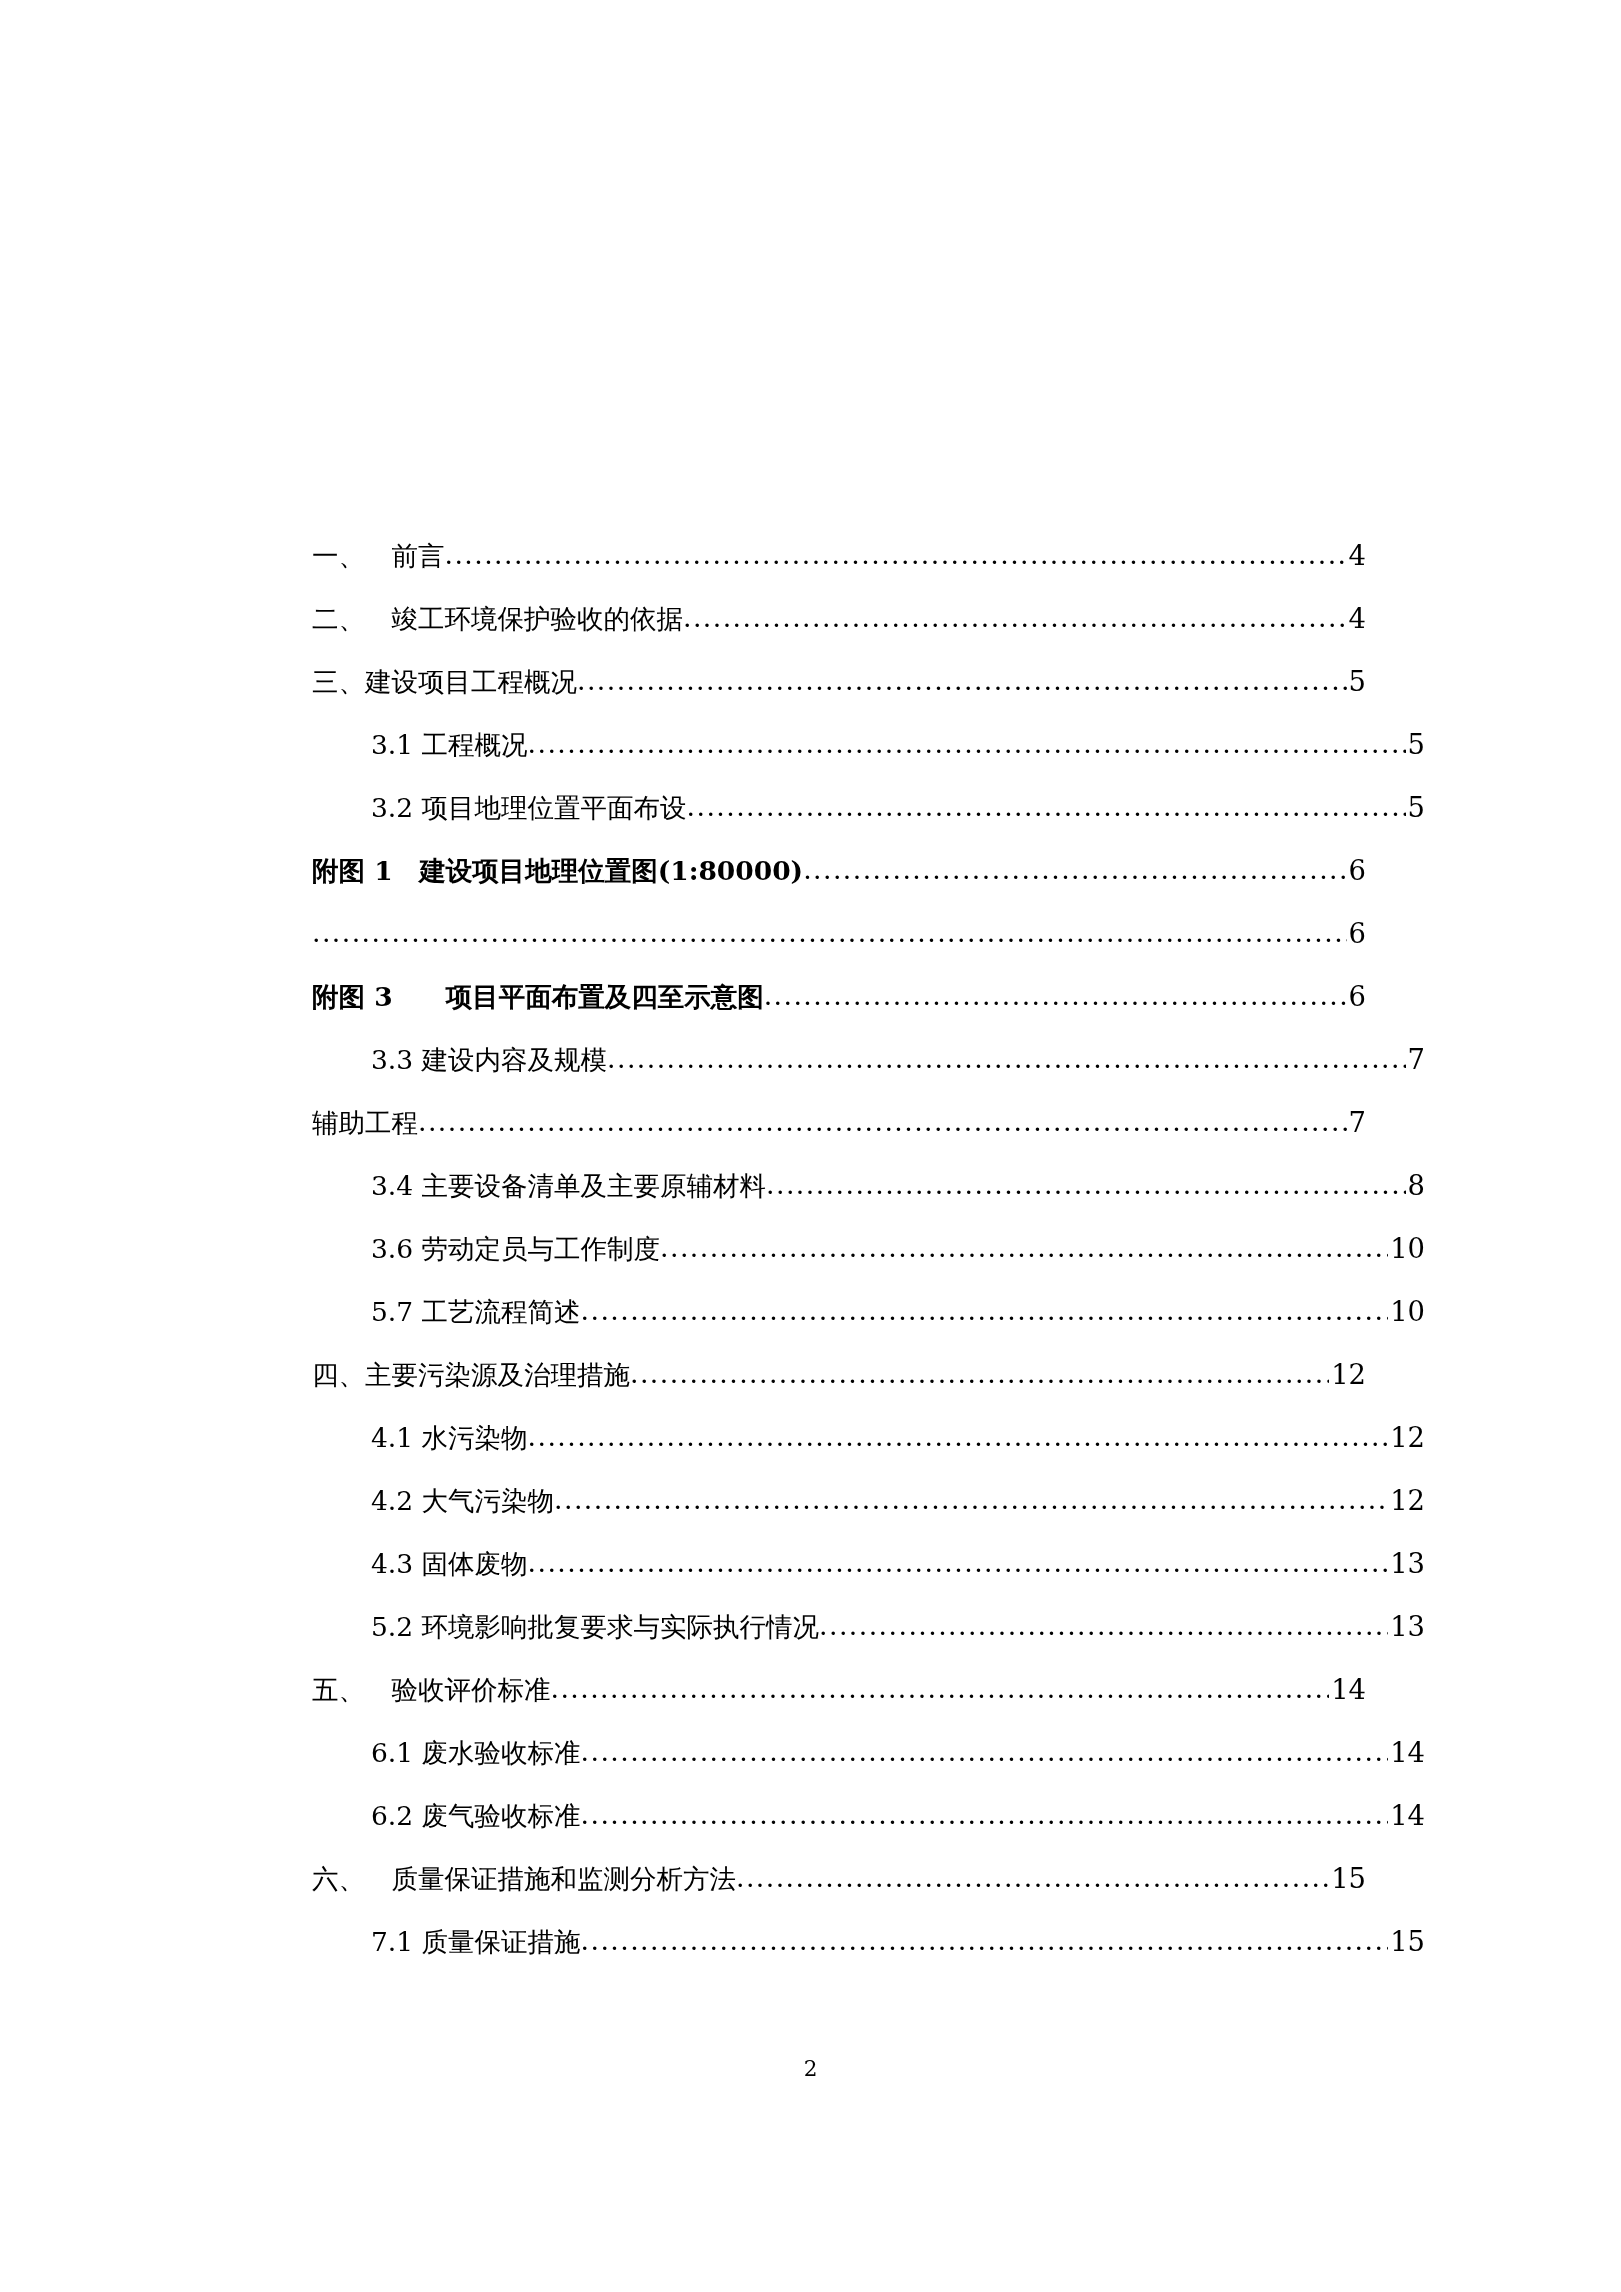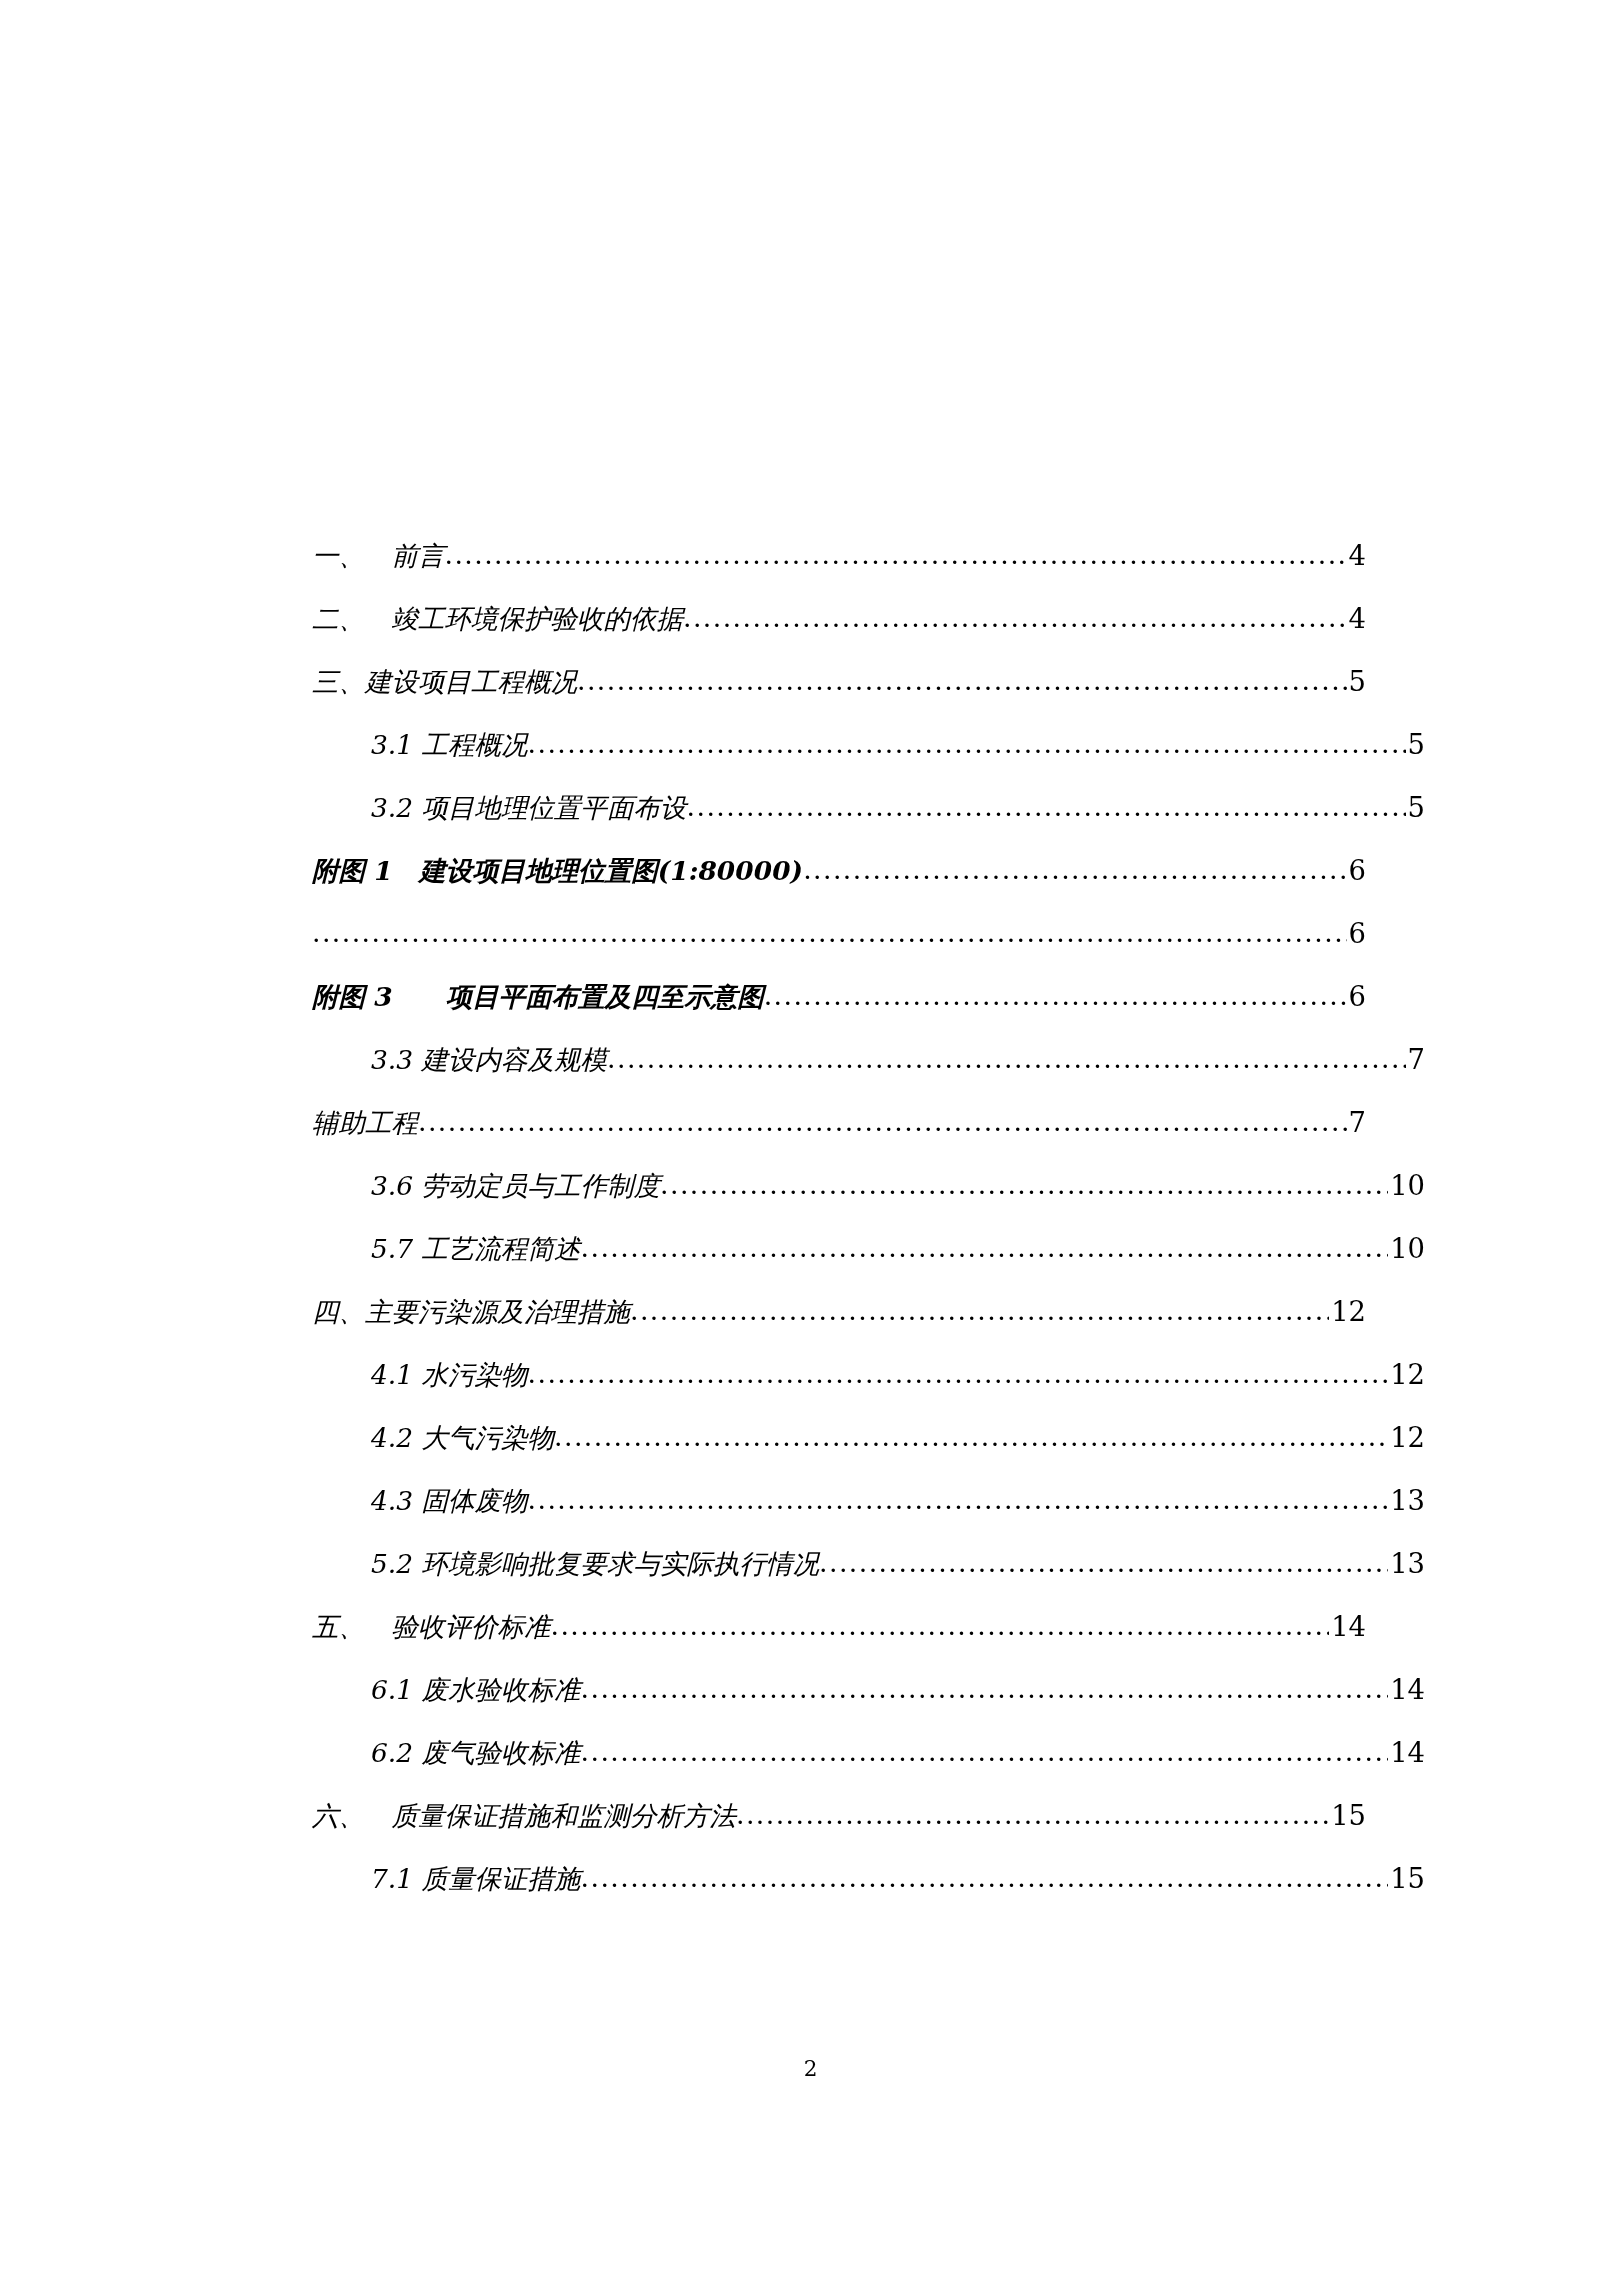--- a/index.html
+++ b/index.html
@@ -37,21 +37,20 @@
     width:100%;
     font-size:26.5px;
     line-height:1;
     height:63px;
     white-space:nowrap;
     overflow:hidden;
   }
   .toc-row .label{
     flex:0 0 auto;
     font-size:26.5px;
-    font-style:italic;
   }
   .toc-row .leader{
     flex:1 1 auto;
     overflow:hidden;
     min-width:9.8px;
     font-size:26.5px;
     letter-spacing:1.5px;
     transform:translateY(-1px);
   }
   .toc-row .leader::after{
@@ -131,20 +130,25 @@
         <span class="label">3.3 建设内容及规模</span>
         <span class="leader"></span>
         <span class="pageno">7</span>
       </div>
       <div class="toc-row lvl1">
         <span class="label">辅助工程</span>
         <span class="leader"></span>
         <span class="pageno">7</span>
       </div>
       <div class="toc-row lvl2">
+        <span class="label">3.4 主要设备清单及主要原辅材料</span>
+        <span class="leader"></span>
+        <span class="pageno">8</span>
+      </div>
+      <div class="toc-row lvl2">
         <span class="label">3.6 劳动定员与工作制度</span>
         <span class="leader"></span>
         <span class="pageno">10</span>
       </div>
       <div class="toc-row lvl2">
         <span class="label">5.7 工艺流程简述</span>
         <span class="leader"></span>
         <span class="pageno">10</span>
       </div>
       <div class="toc-row lvl1">

